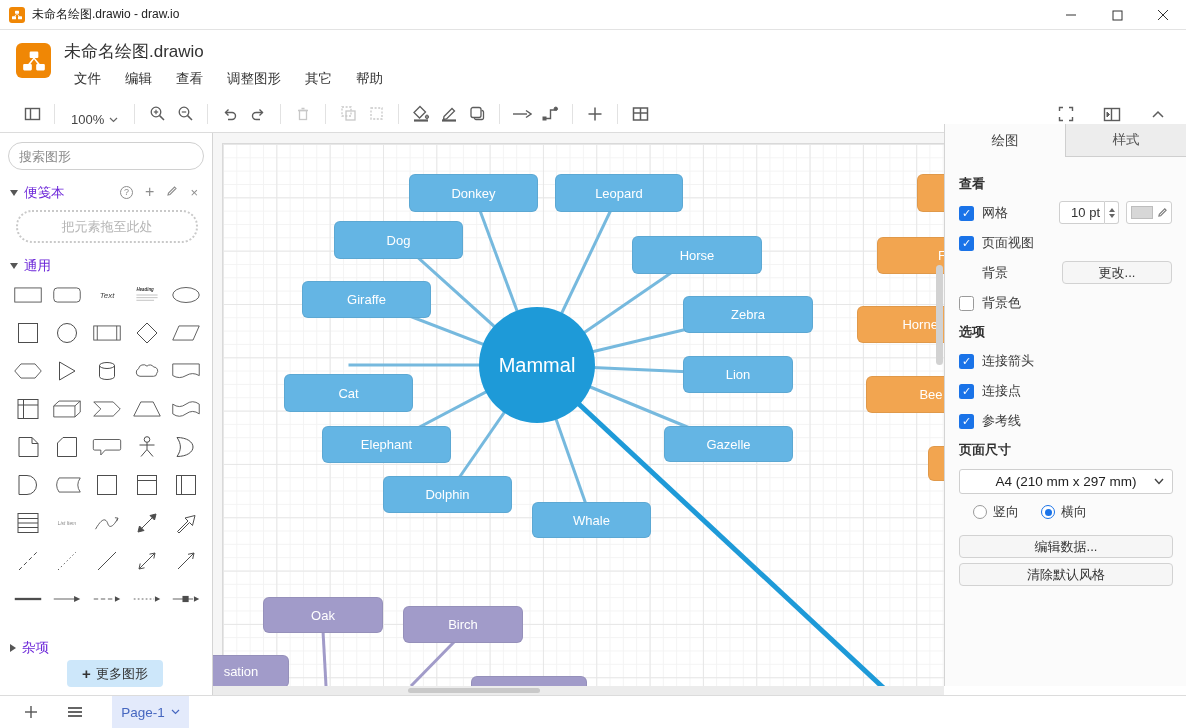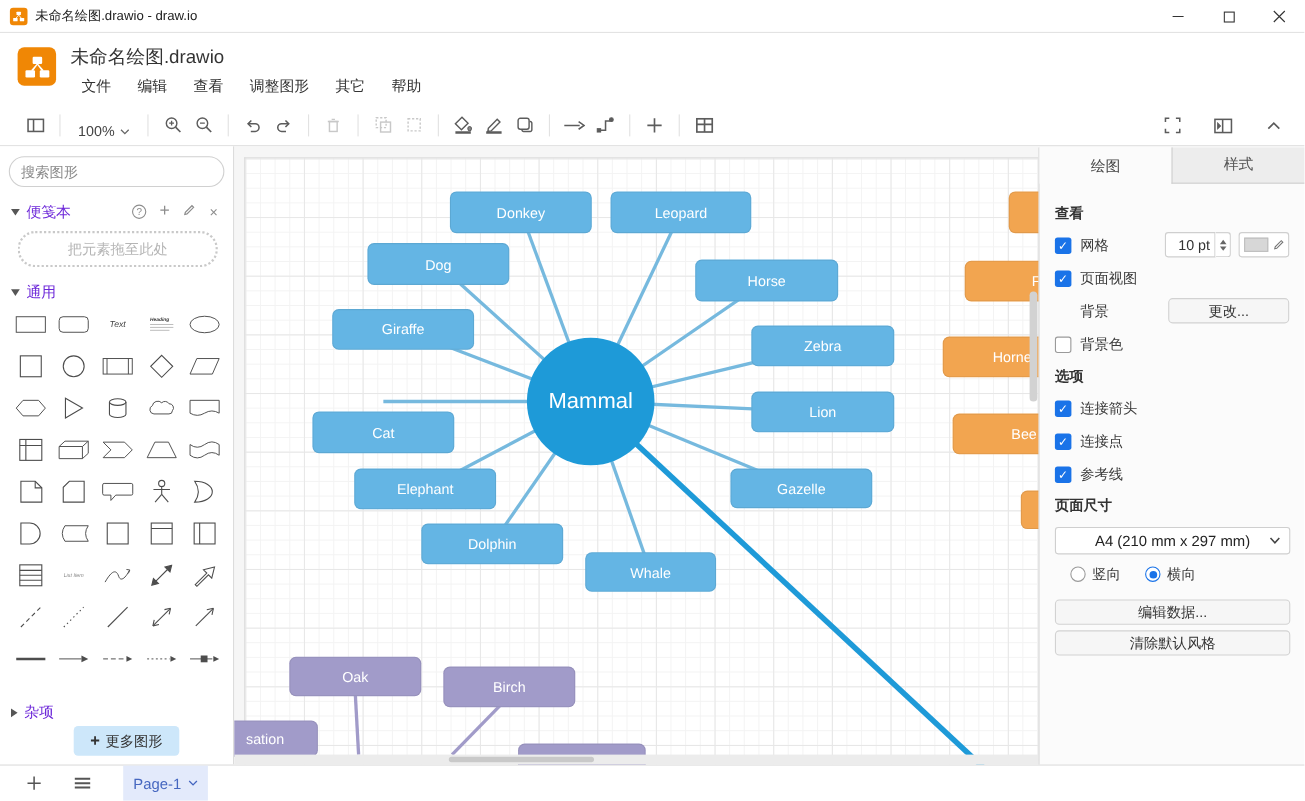--- a/index.html
+++ b/index.html
@@ -55,21 +55,21 @@
       linear-gradient(to bottom, #f3f3f3 1px, transparent 1px) 0 0/13.33px 13.33px,
       #ffffff; }
   #edge-layer { position:absolute; left:0; top:0; z-index:1; }
   .dnode { position:absolute; z-index:2; border-radius:6px; display:flex; align-items:center; justify-content:center; color:#fff; font-size:13px; cursor:pointer; box-shadow:inset 0 0 0 1px rgba(0,0,0,0.07); }
   #center-node { position:absolute; z-index:2; border-radius:50%; display:flex; align-items:center; justify-content:center; color:#fff; font-size:20px; cursor:pointer; }
   #hscroll { position:absolute; left:0; bottom:0; width:731px; height:9px; background:#ececec; z-index:5; }
   #hscroll .thumb { position:absolute; left:195px; top:2px; width:132px; height:5px; border-radius:3px; background:#c9c9c9; }
   #vscroll-thumb { position:absolute; right:1px; top:132px; width:7px; height:100px; border-radius:4px; background:#d2d2d2; z-index:5; }
 
   
-  #panel { position:absolute; left:944px; top:134px; width:242px; height:562px; background:#fbfbfb; border-left:1px solid #d4d4d4; }
+  #panel { position:absolute; left:944px; top:124px; width:242px; height:562px; background:#fbfbfb; border-left:1px solid #d4d4d4; }
   #panel-tabs { display:flex; height:33px; }
   .ptab { flex:1; display:flex; align-items:center; justify-content:center; font-size:13.5px; color:#444; cursor:pointer; }
   .ptab.active { background:#fbfbfb; }
   .ptab.inactive { background:#ededed; border-bottom:1px solid #cfcfcf; border-left:1px solid #cfcfcf; color:#555; }
   #panel-body { padding:12px 14px 0 14px; }
   .psection-title { font-weight:bold; font-size:13px; color:#333; margin:6px 0 10px 0; }
   .prow { display:flex; align-items:center; margin-bottom:10px; min-height:20px; position:relative; }
   .cb { width:15px; height:15px; border-radius:2.5px; margin-right:8px; flex:none; display:flex; align-items:center; justify-content:center; cursor:pointer; }
   .cb.on { background:#1a73e8; color:#fff; font-size:11px; }
   .cb.off { background:#fff; border:1px solid #9a9a9a; }
@@ -596,21 +596,21 @@
         <line x1="242" y1="508" x2="198" y2="553" stroke="#a19bc9" stroke-width="3"></line>
       </svg>
     <div id="nodes">
         <div class="dnode" style="left: 196px; top: 41px; width: 129px; height: 38px; background: rgb(100, 181, 228);">Donkey</div>
         <div class="dnode" style="left: 342px; top: 41px; width: 128px; height: 38px; background: rgb(100, 181, 228);">Leopard</div>
         <div class="dnode" style="left: 121px; top: 88px; width: 129px; height: 38px; background: rgb(100, 181, 228);">Dog</div>
         <div class="dnode" style="left: 419px; top: 103px; width: 130px; height: 38px; background: rgb(100, 181, 228);">Horse</div>
         <div class="dnode" style="left: 89px; top: 148px; width: 129px; height: 37px; background: rgb(100, 181, 228);">Giraffe</div>
         <div class="dnode" style="left: 470px; top: 163px; width: 130px; height: 37px; background: rgb(100, 181, 228);">Zebra</div>
         <div class="dnode" style="left: 71px; top: 213px; width: 129px; height: 38px; background: rgb(100, 181, 228); margin-top: 28px;">Cat</div>
-        <div class="dnode" style="left: 470px; top: 223px; width: 130px; height: 37px; background: rgb(100, 181, 228);">Lion</div>
+        <div class="dnode" style="left: 470px; top: 223px; width: 110px; height: 37px; background: rgb(100, 181, 228);">Lion</div>
         <div class="dnode" style="left: 109px; top: 293px; width: 129px; height: 37px; background: rgb(100, 181, 228);">Elephant</div>
         <div class="dnode" style="left: 451px; top: 293px; width: 129px; height: 36px; background: rgb(100, 181, 228);">Gazelle</div>
         <div class="dnode" style="left: 170px; top: 343px; width: 129px; height: 37px; background: rgb(100, 181, 228);">Dolphin</div>
         <div class="dnode" style="left: 319px; top: 369px; width: 119px; height: 36px; background: rgb(100, 181, 228);">Whale</div>
         <div class="dnode" style="left: 704px; top: 41px; width: 120px; height: 38px; background: rgb(242, 165, 80);"></div>
         <div class="dnode" style="left: 664px; top: 104px; width: 130px; height: 37px; background: rgb(242, 165, 80);">F</div>
         <div class="dnode" style="left: 644px; top: 173px; width: 130px; height: 37px; background: rgb(242, 165, 80);">Hornet</div>
         <div class="dnode" style="left: 653px; top: 243px; width: 130px; height: 37px; background: rgb(242, 165, 80);">Bee</div>
         <div class="dnode" style="left: 715px; top: 313px; width: 120px; height: 35px; background: rgb(242, 165, 80);"></div>
         <div class="dnode" style="left: 50px; top: 464px; width: 120px; height: 36px; background: rgb(161, 155, 201);">Oak</div>

